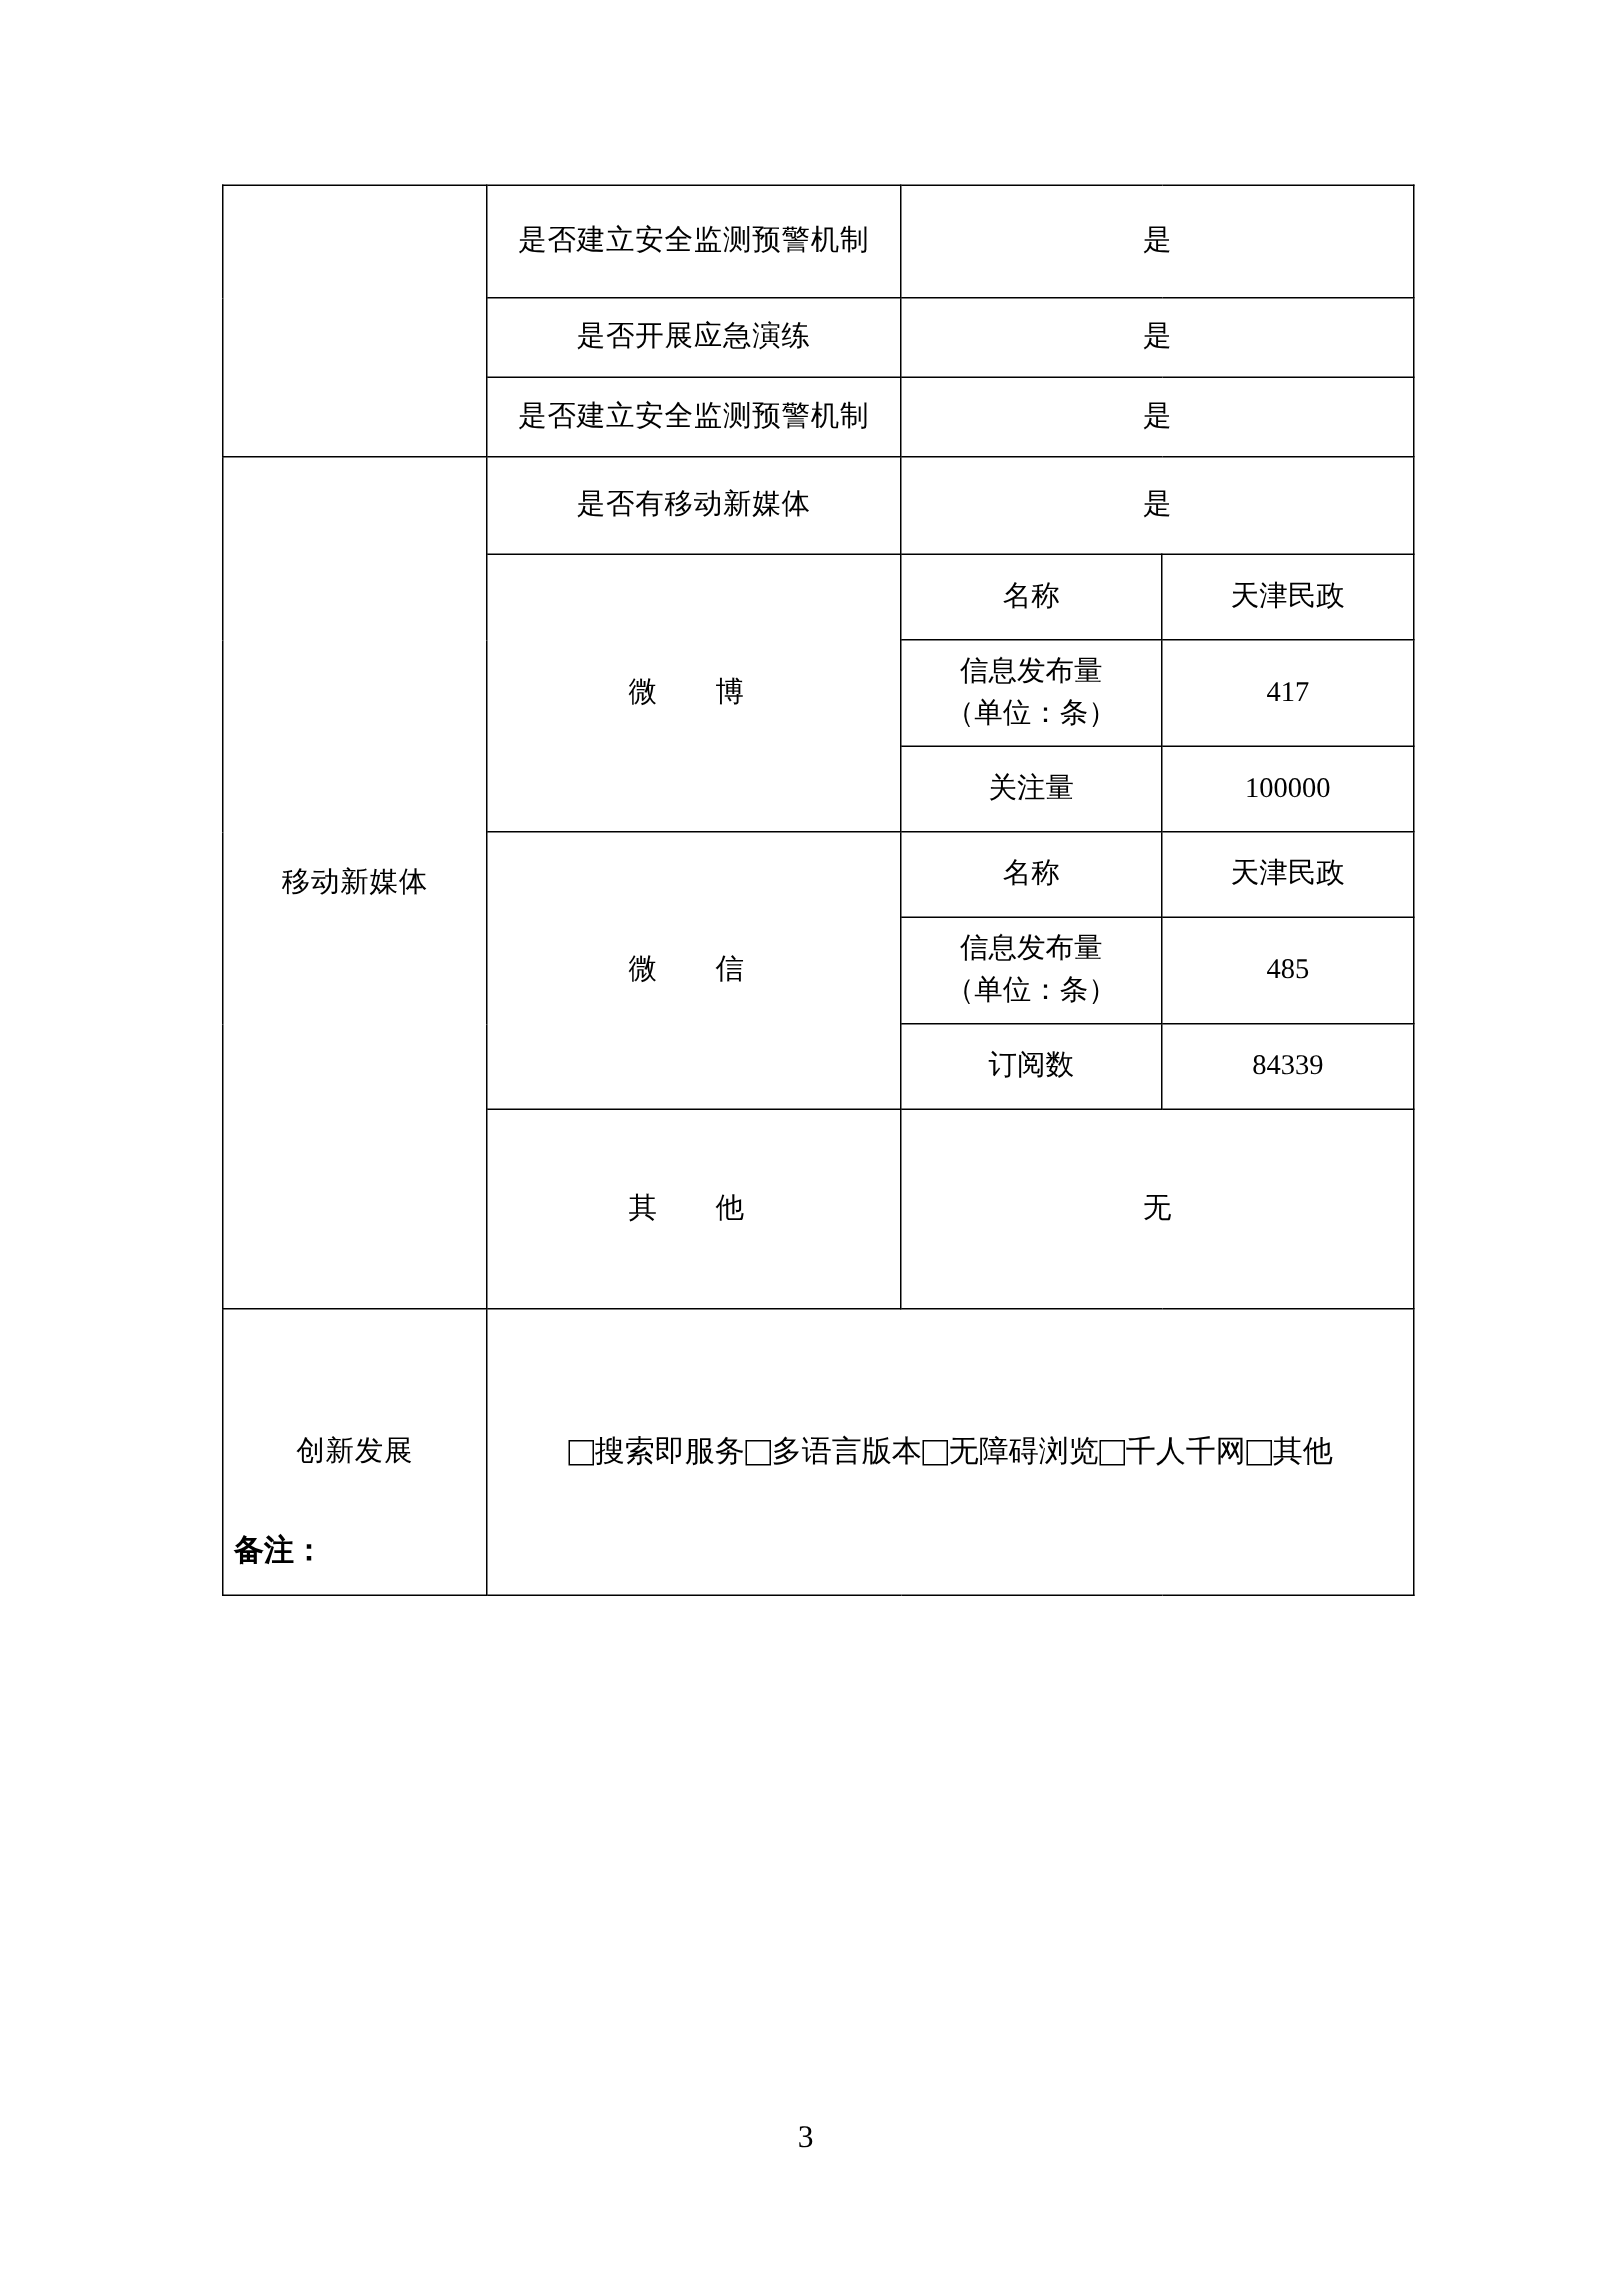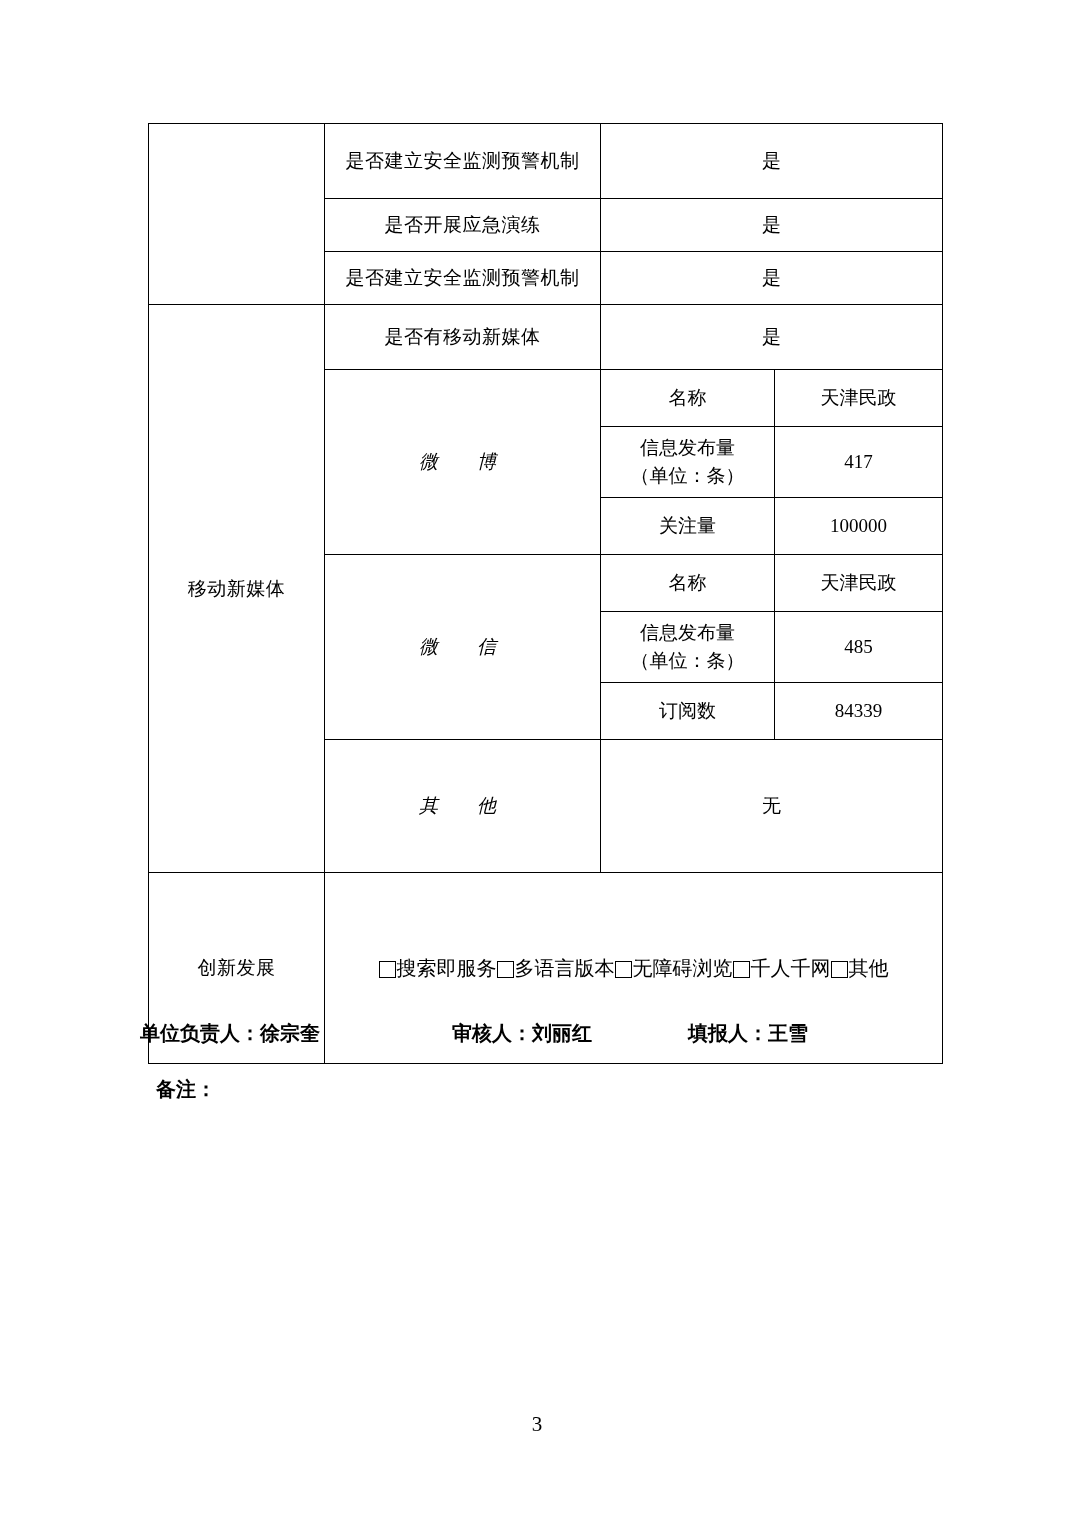--- a/index.html
+++ b/index.html
@@ -37,21 +37,20 @@
     line-height: 1.45;
     padding: 6px 4px;
     font-family: "Liberation Serif", "DejaVu Serif", serif;
   }
   .cell-label {
     letter-spacing: 0.5px;
   }
   .spaced2 {
     letter-spacing: 10px;
     padding-left: 10px;
-    font-style: italic;
   }
   .two-line { line-height: 1.5; }
 
   
   .innov-cell {
     height: 178px;
   }
   .checkline {
     font-size: 20px;
     white-space: nowrap;
@@ -181,24 +180,19 @@
           <div class="checkline">
             <span class="chk"></span><span>搜索即服务</span><span class="chk"></span><span>多语言版本</span><span class="chk"></span><span>无障碍浏览</span><span class="chk"></span><span>千人千网</span><span class="chk"></span><span>其他</span>
           </div>
         </td>
       </tr>
     </tbody>
   </table>
 
   <div class="sigblock">
     <div class="sigrow">
-      <span class="sig-item r1-a">单位负责人：徐宗奎</span>
-      <span class="sig-item r1-b">审核人：刘丽红</span>
-      <span class="sig-item r1-c">填报人：王雪</span>
-    </div>
-    <div class="sigrow">
       <span class="sig-item r3-a">备注：</span>
     </div>
   </div>
 
   <div class="pagenum">3</div>
 
 </div>
 
 </body></html>

